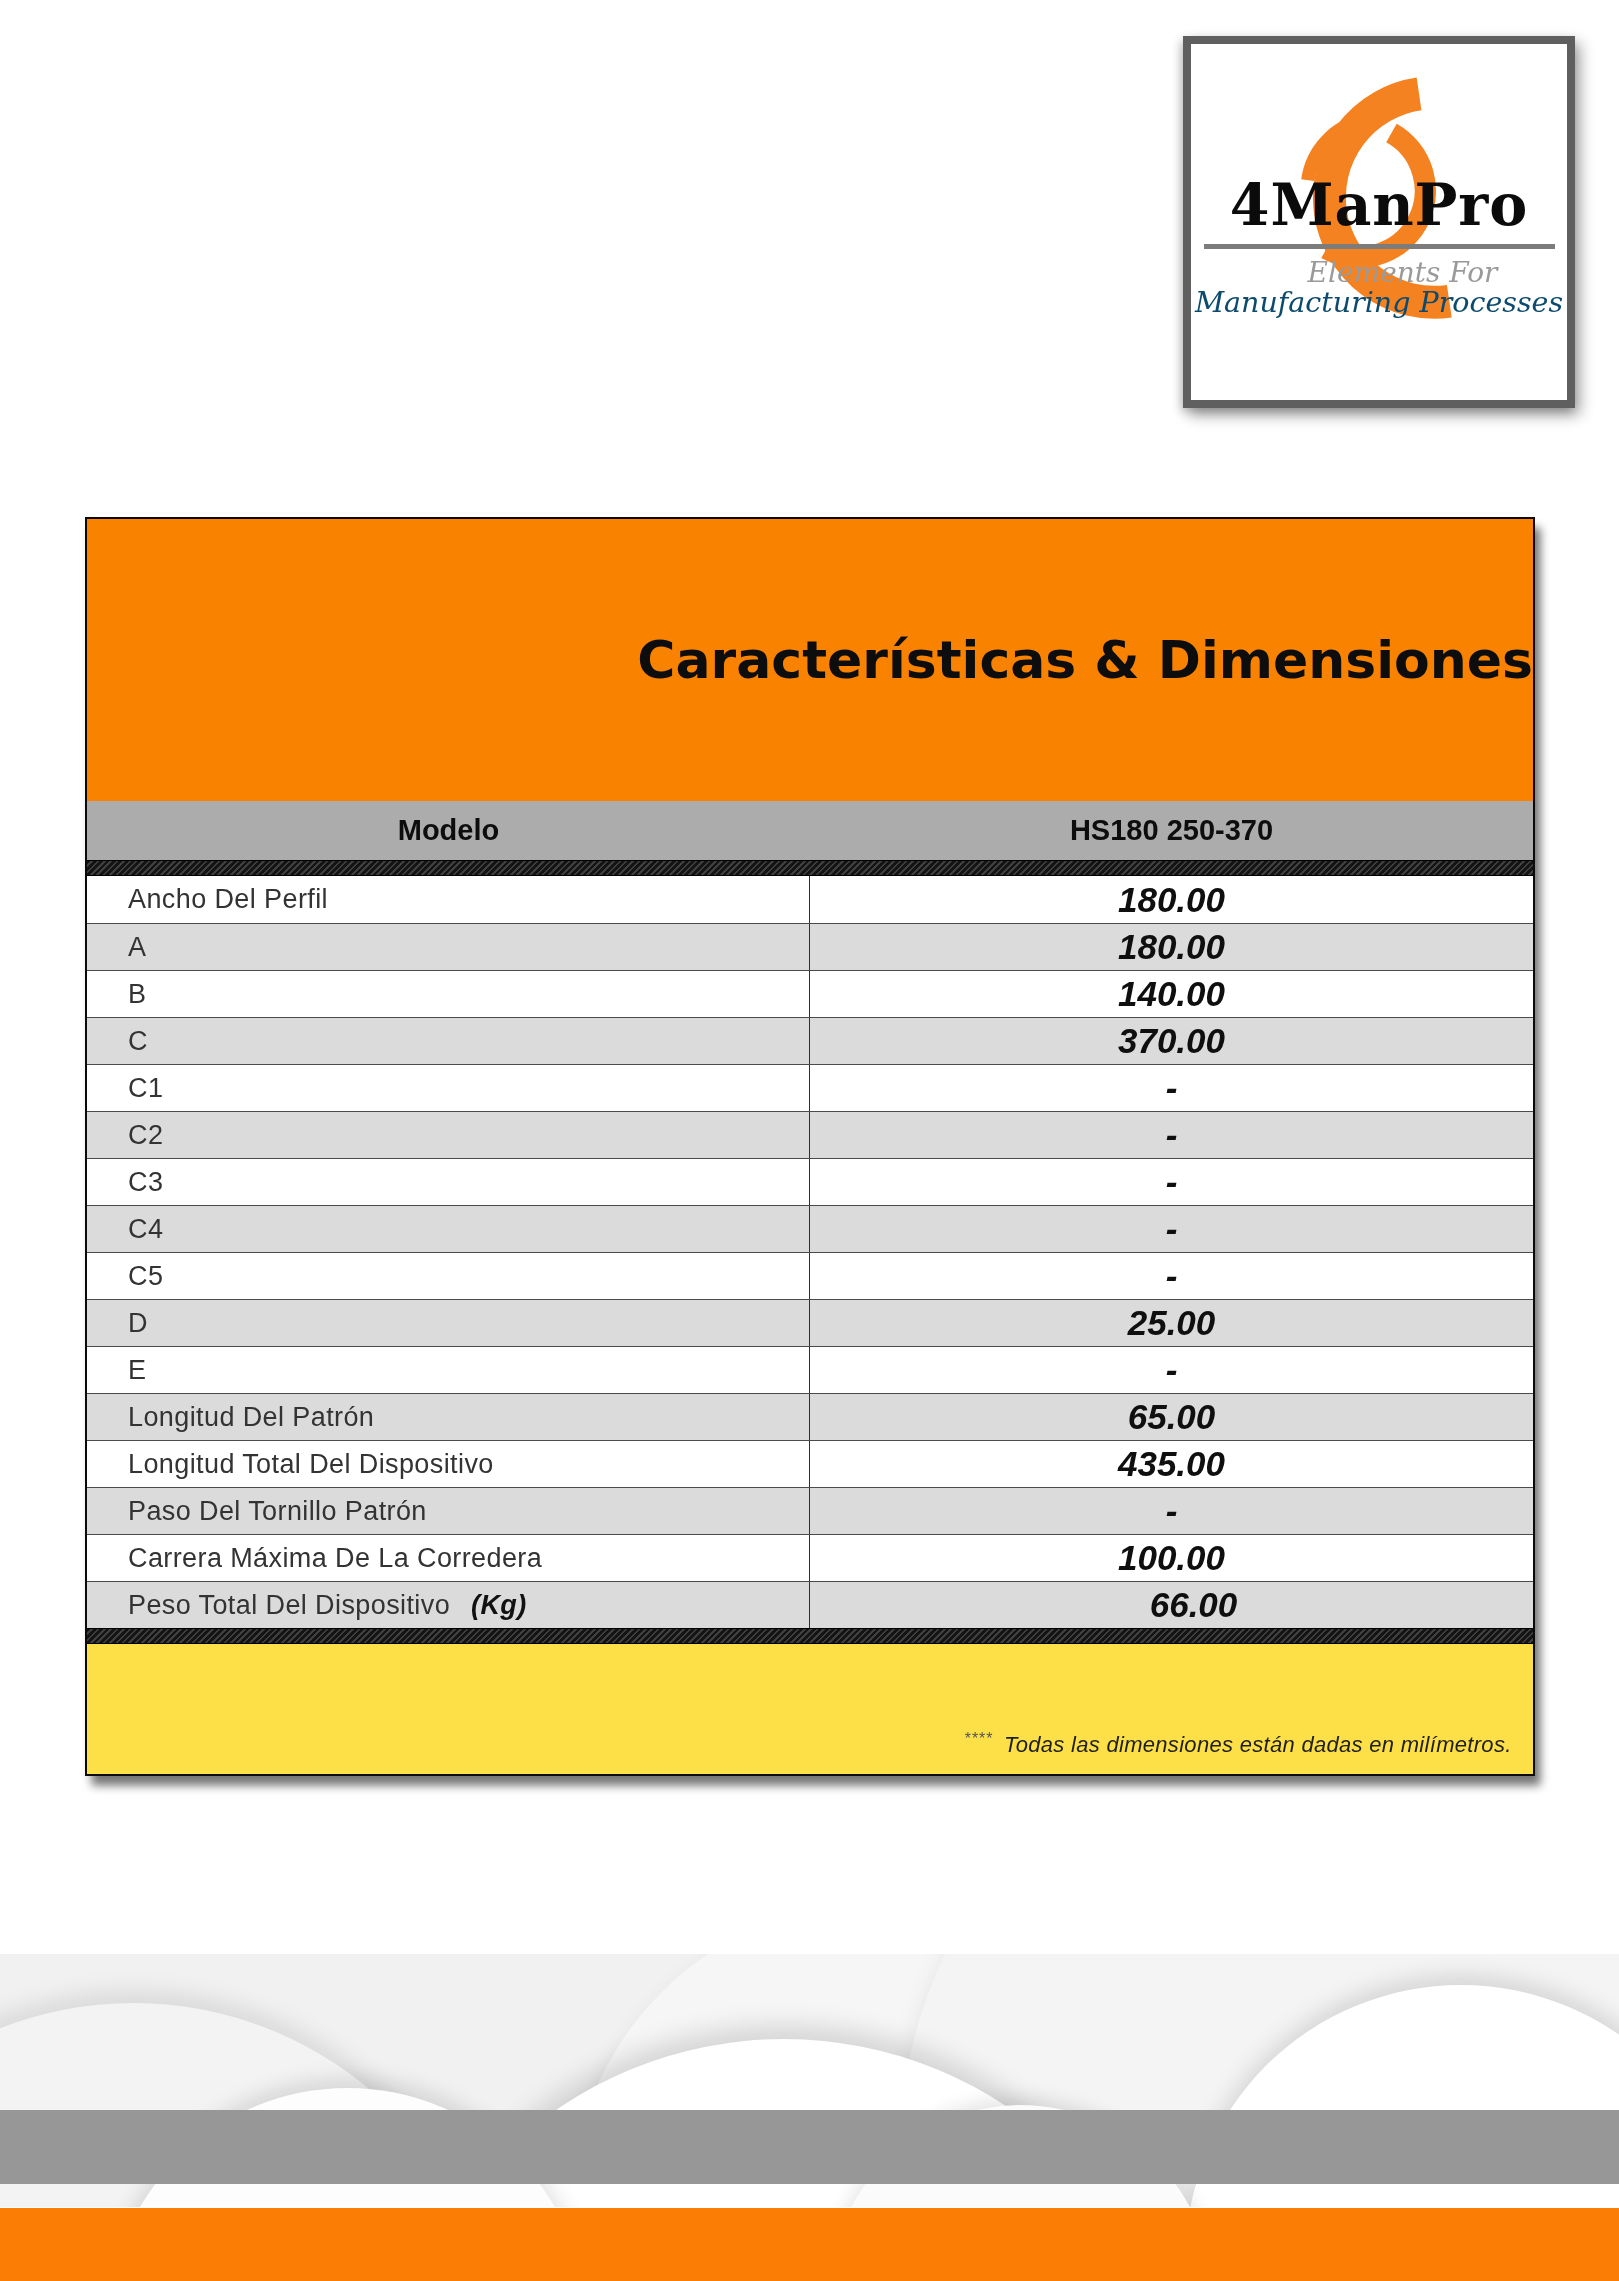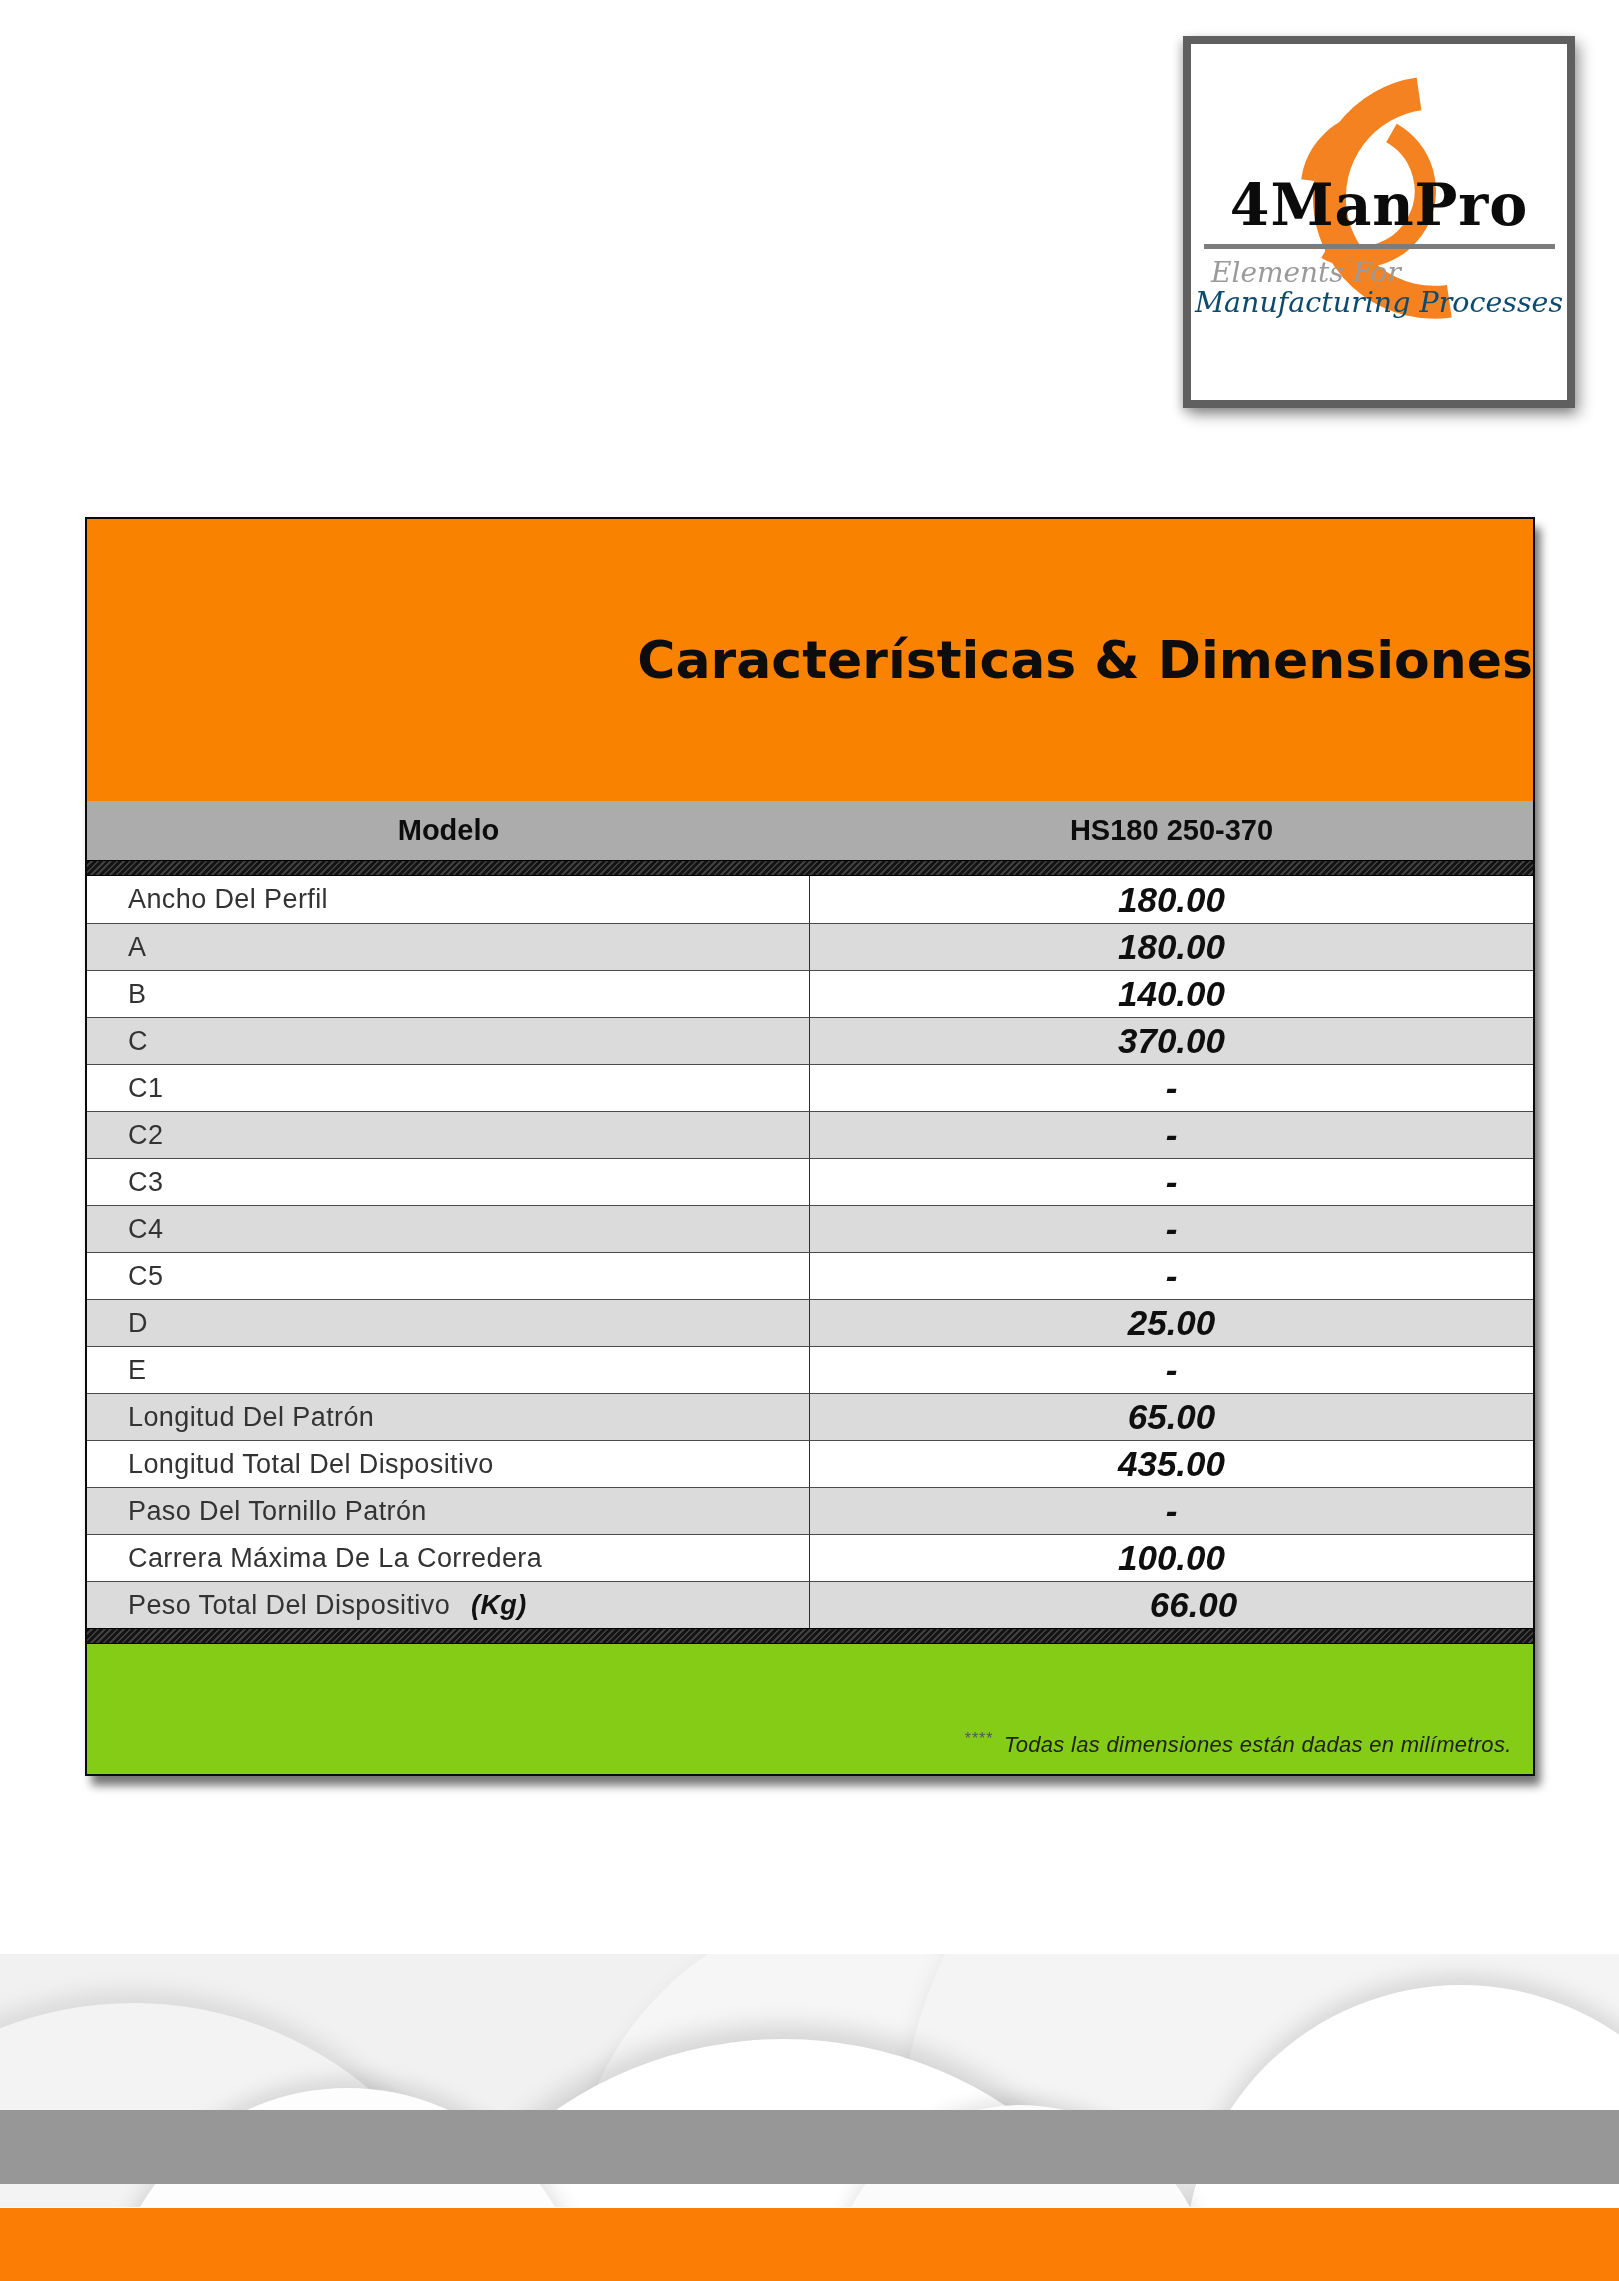--- a/index.html
+++ b/index.html
@@ -15,21 +15,21 @@
     box-shadow:4.5px 7.1px 14.3px rgba(0,0,0,.40), -2.7px 3.6px 9px rgba(0,0,0,.18);
   }
   .logo-box svg{position:absolute;left:0;top:0;width:100%;height:100%;}
   .logo-brand{
     position:absolute;left:0;right:0;top:132px;text-align:center;
     font-family:"DejaVu Serif",serif;font-weight:700;font-size:57px;color:#0b0b0b;
     letter-spacing:0.9px;line-height:1;
   }
   .logo-rule{position:absolute;left:12.5px;right:12.5px;top:200px;height:4.5px;background:#7c7c7c;}
   .logo-sub1{
-    position:absolute;left:0;right:-27px;top:212px;text-align:left;
+    position:absolute;left:0;right:-27px;top:212px;text-align:center;
     font-family:"DejaVu Serif",serif;font-style:italic;font-size:28px;color:#9a9a9a;padding-left:20px;
   }
   .logo-sub2{
     position:absolute;left:0;right:0;top:242px;text-align:center;
     font-family:"DejaVu Serif",serif;font-style:italic;font-size:28.5px;color:#0c4a6e;
   }
 
   
   .table-box{
     position:absolute;left:85px;top:517px;width:1450px;
@@ -221,21 +221,21 @@
     <div class="cell-label">
       <span class="lbl">Peso Total Del Dispositivo</span>
             <span class="cell-suffix">(Kg)</span>
     </div>
     <div class="cell-value">66.00</div>
   </div>
       </div>
 
     <div class="t-sep"></div>
 
-    <div class="t-footer" style="background: #84cc16;">
+    <div class="t-footer" style="background: #fde047;">
       <div class="t-note">
         <span class="stars">****</span><span>Todas las dimensiones están dadas en milímetros.</span>
       </div>
     </div>
   </div>
 
   <div class="decor">
     <div class="circle c1"></div>
     <div class="circle c4"></div>
     <div class="circle c5"></div>

